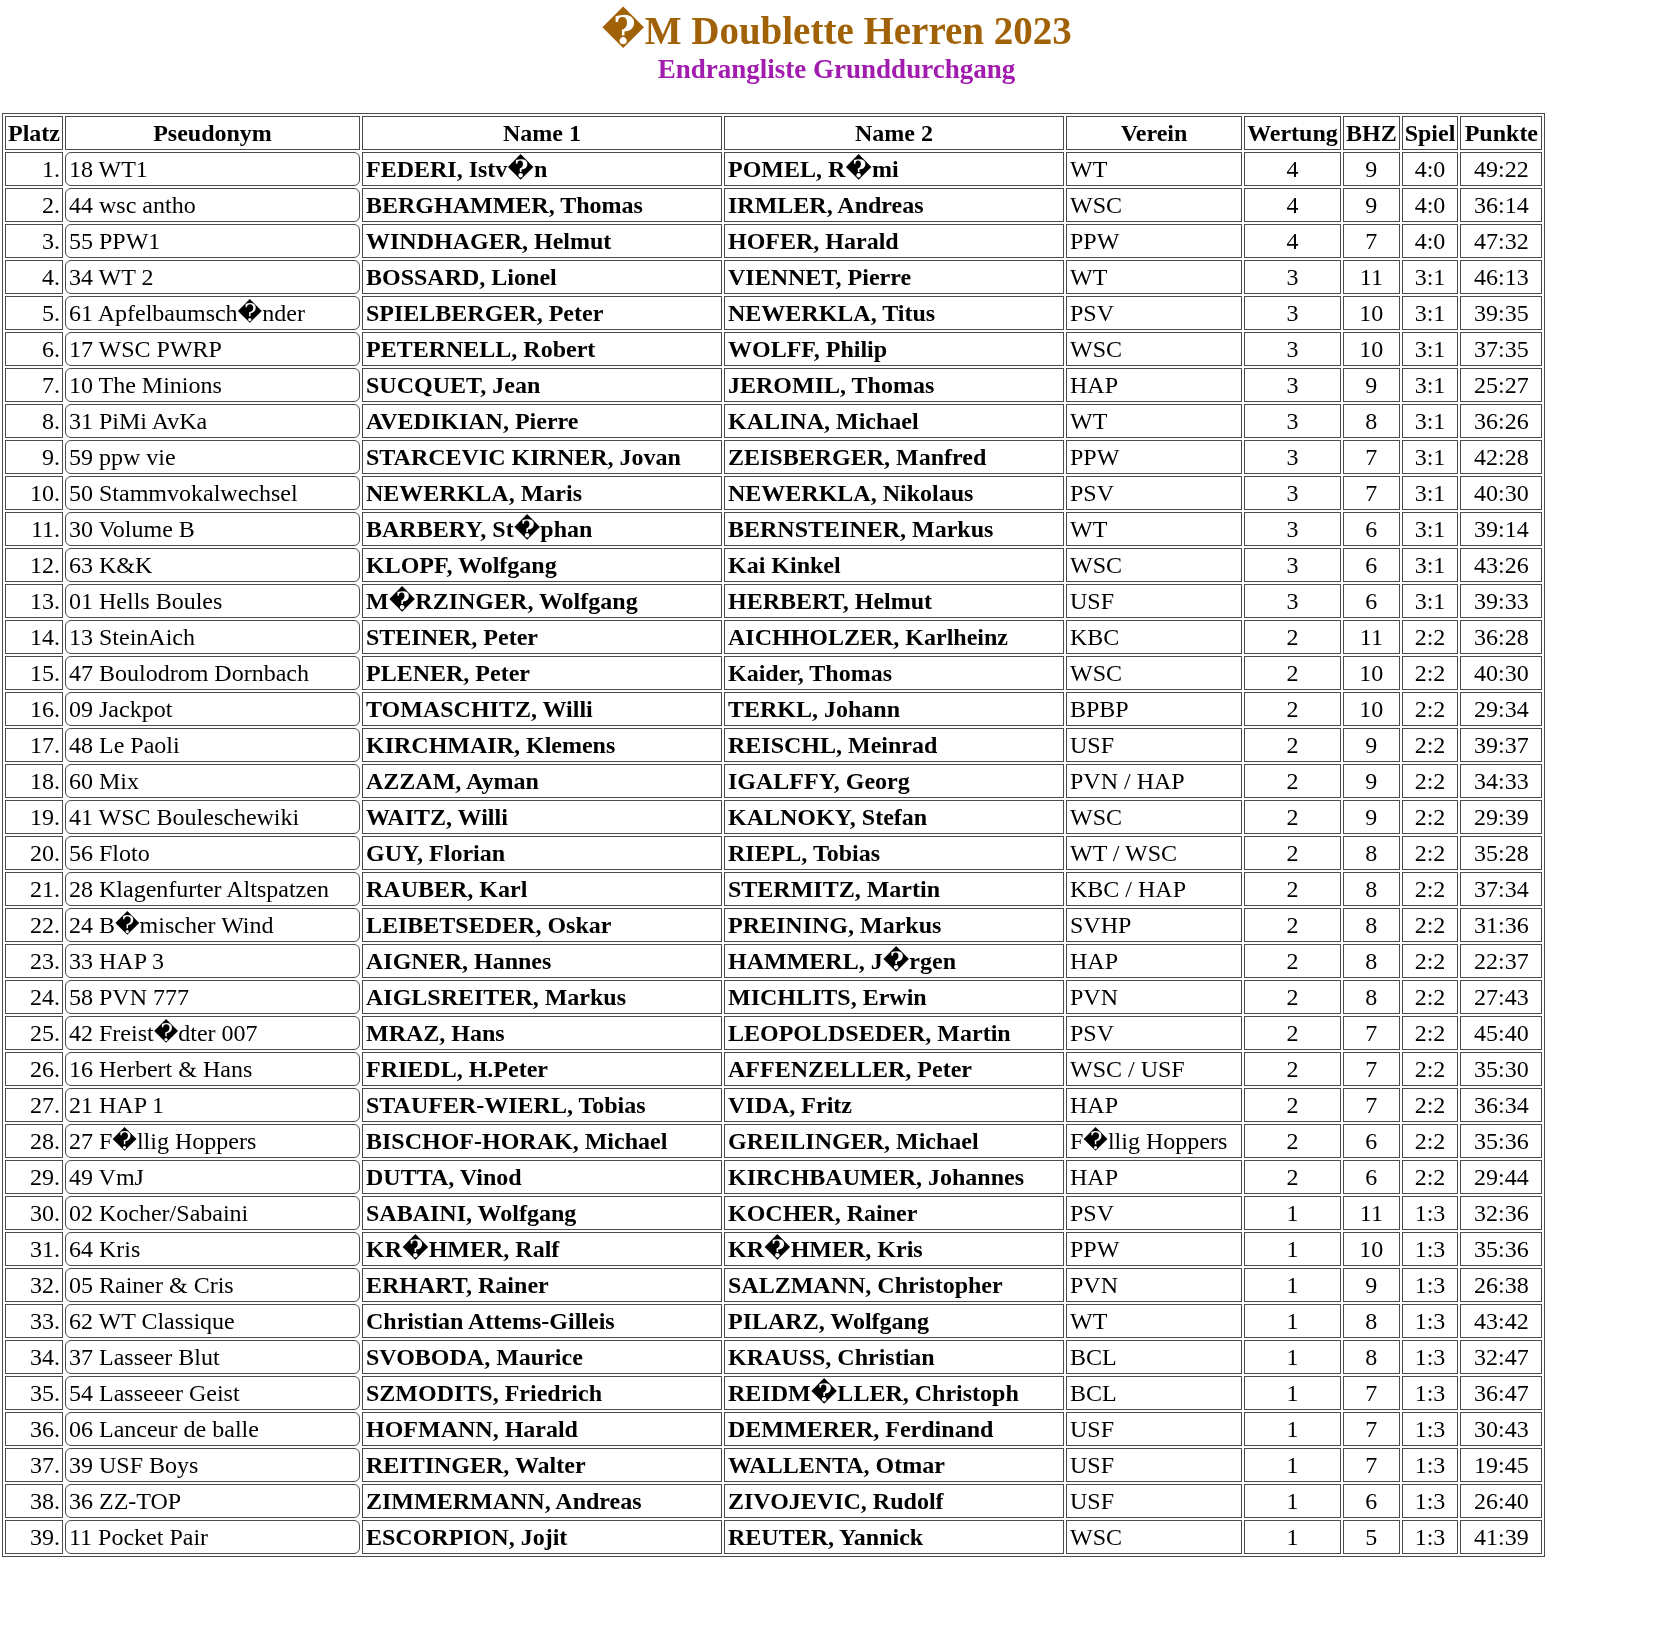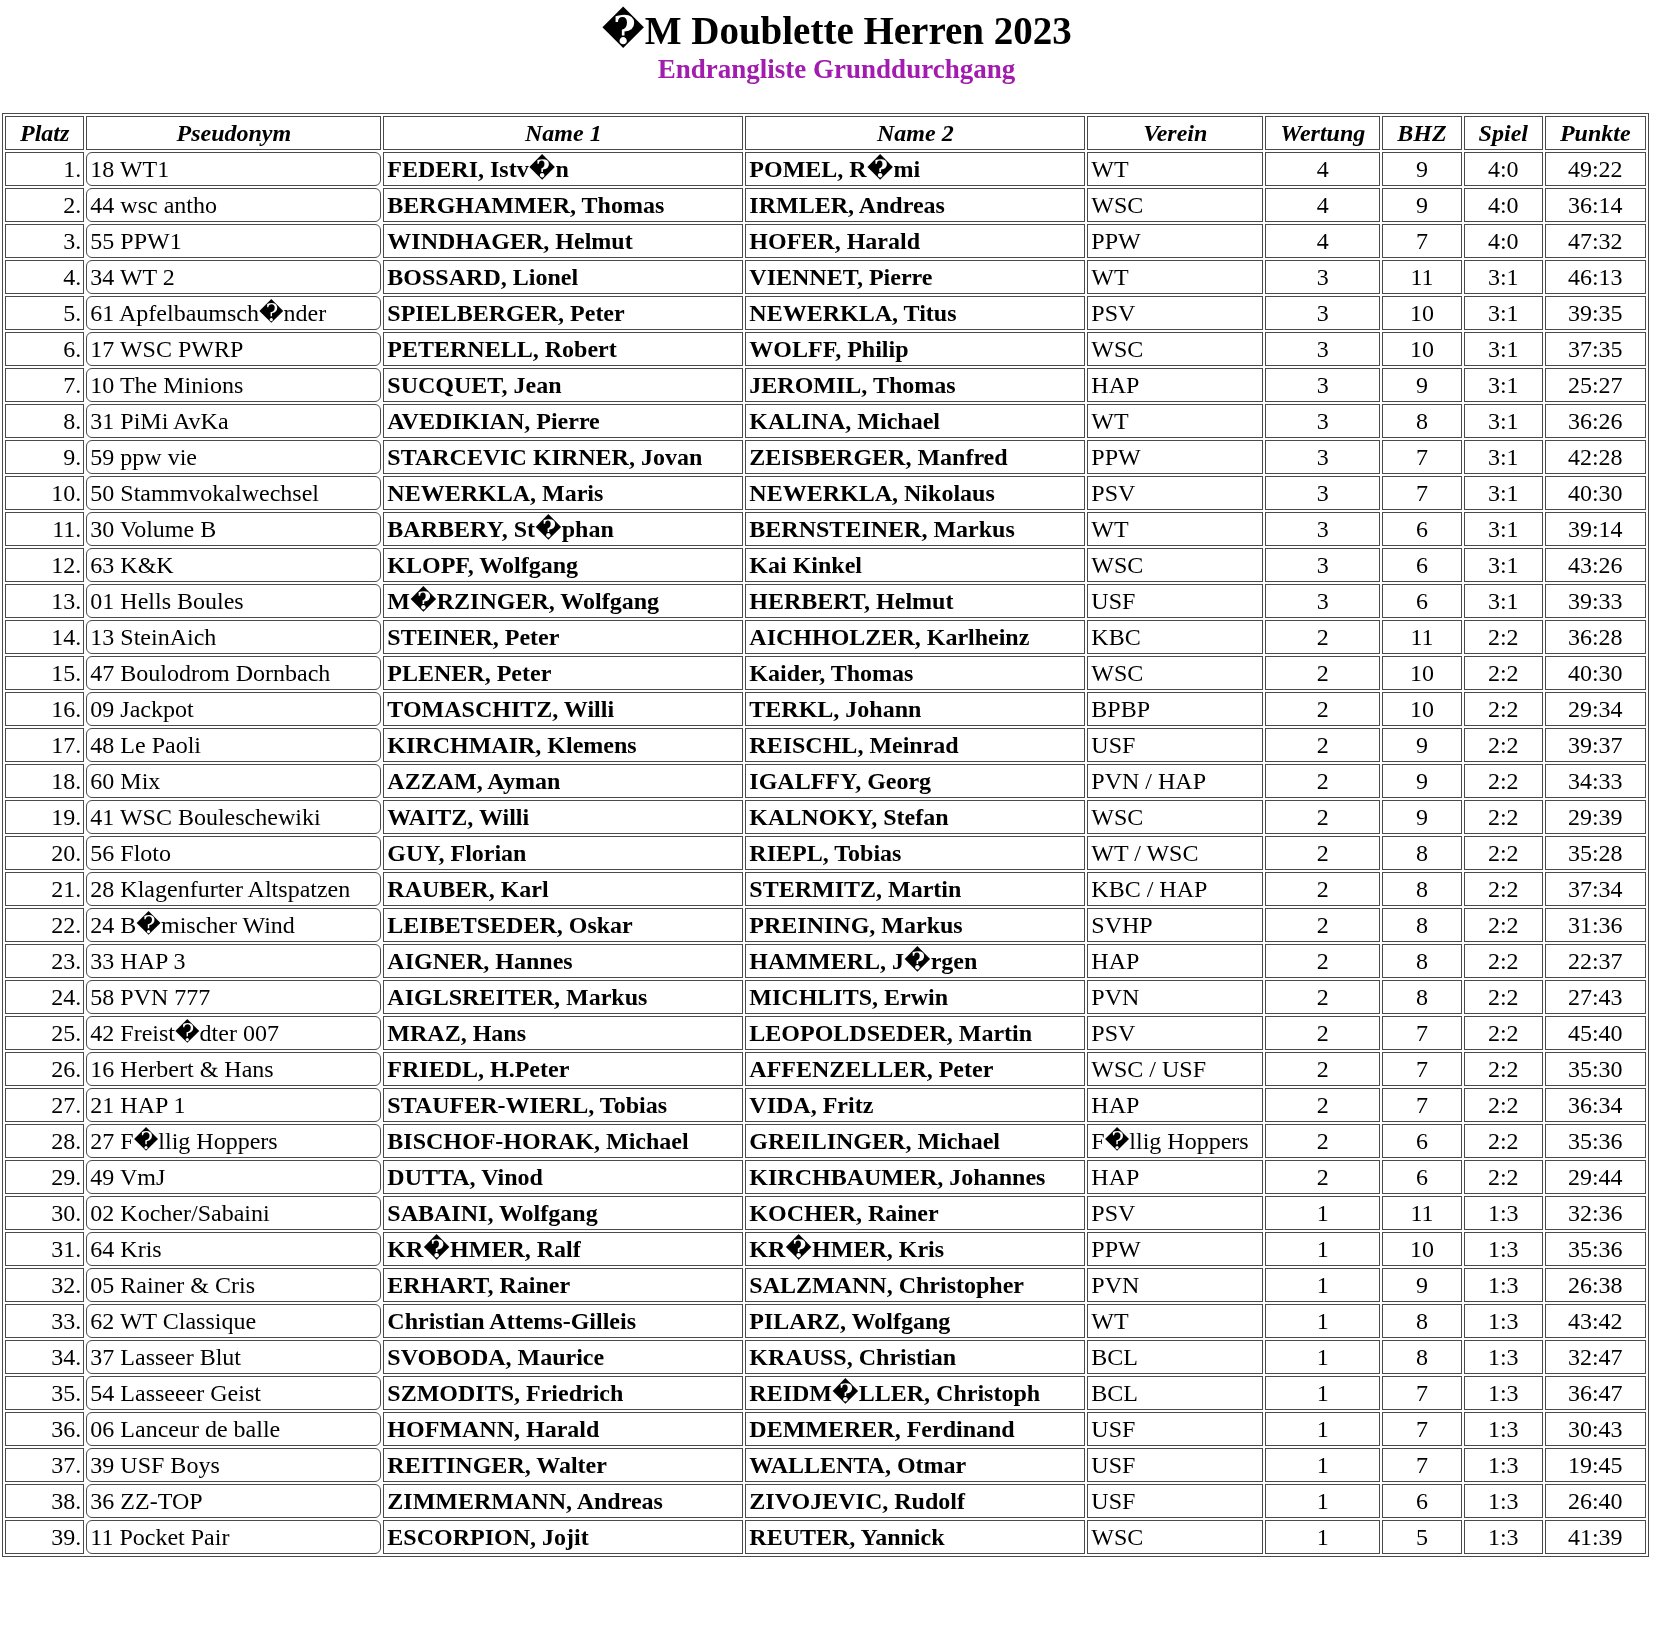--- a/index.html
+++ b/index.html
@@ -10,21 +10,21 @@
     height: 1628px;
     overflow: hidden;
     font-family: "Liberation Serif", "DejaVu Serif", serif;
     color: #000000;
   }
   .header-block {
     text-align: center;
     padding-top: 8px;
   }
   .page-title {
-    color: #000000;
+    color: #a16207;
     font-weight: bold;
     font-size: 39px;
     line-height: 46px;
     margin: 0;
   }
   .page-subtitle {
     color: #a21caf;
     font-weight: bold;
     font-size: 27px;
     line-height: 30px;
@@ -43,22 +43,21 @@
     line-height: 30px;
     height: 30px;
     padding: 1px 3px;
     white-space: nowrap;
     overflow: hidden;
     background: #ffffff;
   }
   th {
     font-weight: bold;
     text-align: center;
-    padding: 1px 14px;
-    font-style: italic;
+    padding: 1px 2px;
   }
   
   col.c-platz    { width: 56px; }
   col.c-pseudonym{ width: 295px; }
   col.c-name1    { width: 360px; }
   col.c-name2    { width: 340px; }
   col.c-verein   { width: 176px; }
   col.c-wertung  { width: 97px; }
   col.c-bhz      { width: 55px; }
   col.c-spiel    { width: 54px; }

